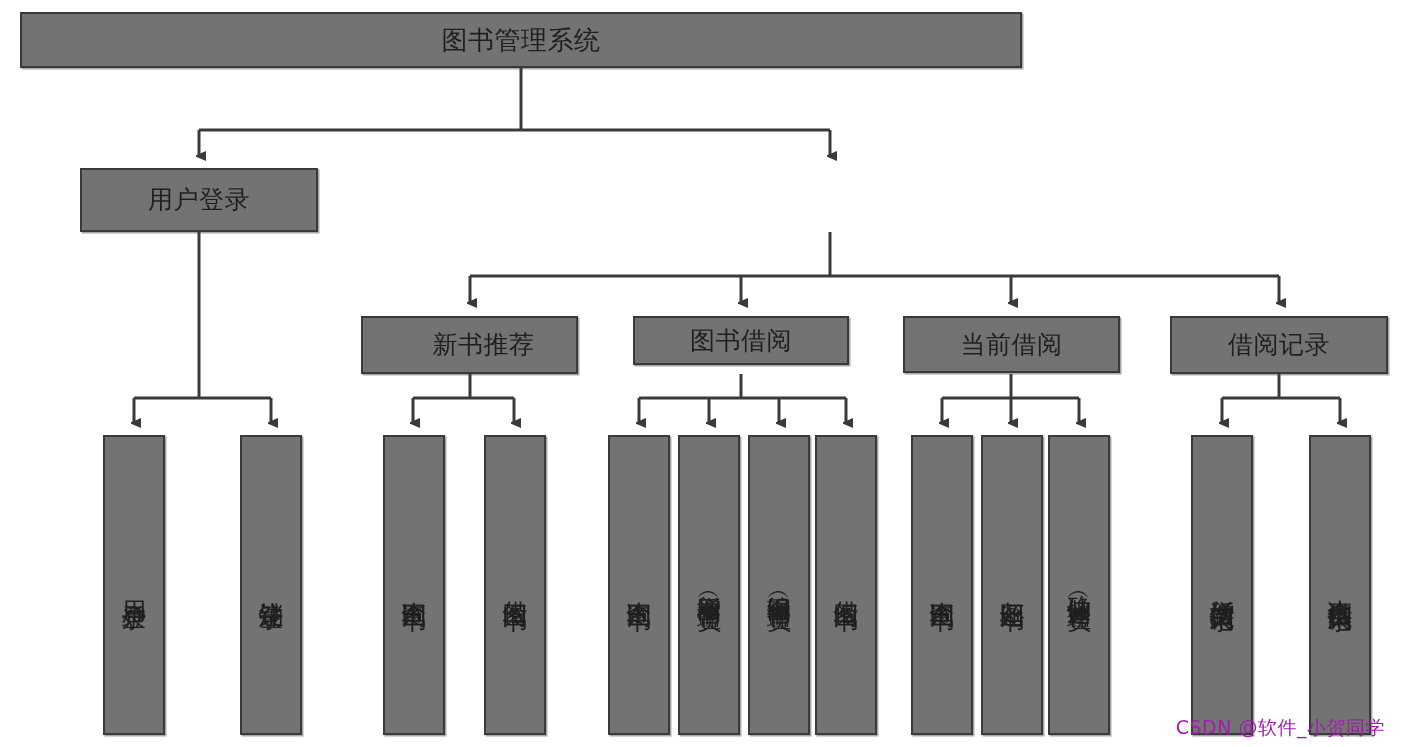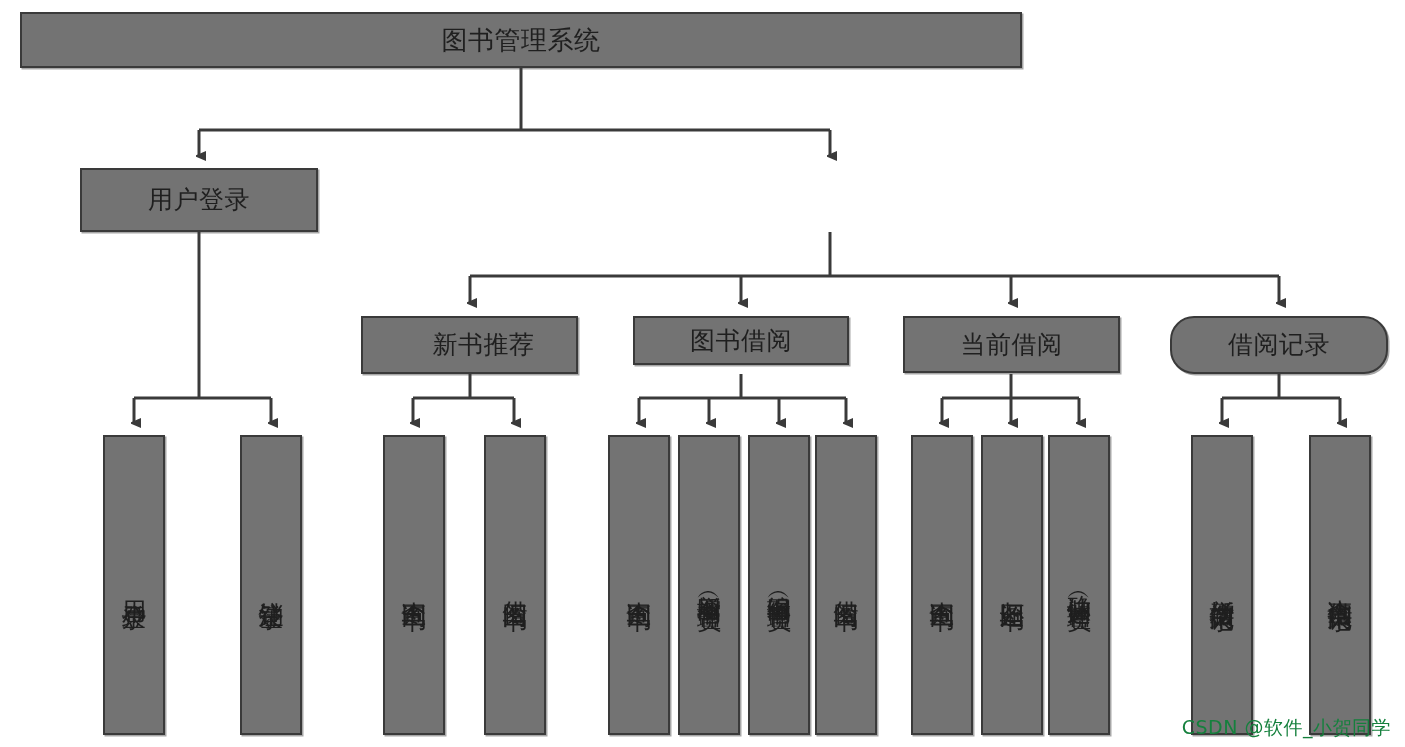--- a/index.html
+++ b/index.html
@@ -52,24 +52,24 @@
     writing-mode: vertical-rl;
     text-orientation: upright;
     font-size: 25px;
     letter-spacing: 2px;
     line-height: 1.0;
   }
   .node.root .label { font-size: 26px; }
   .node.vertical.tall .label { font-size: 24px; }
   .watermark {
     position: absolute;
-    right: 14px;
+    right: 20px;
     bottom: 6px;
     font-size: 19px;
-    color: #15803d;
+    color: #a21caf;
     white-space: nowrap;
     letter-spacing: 0.5px;
   }
 </style>
 </head>
 <body>
 
 <div id="canvas">
 
   <svg id="connectors" viewBox="0 0 1405 747">
@@ -132,21 +132,21 @@
 
   <div class="node horizontal" style="left:361px; top:316px; width:217px; height:58px;padding-left:28px;">
     <span class="label">新书推荐</span>
   </div>
   <div class="node horizontal" style="left:633px; top:316px; width:216px; height:49px;">
     <span class="label">图书借阅</span>
   </div>
   <div class="node horizontal" style="left:903px; top:316px; width:217px; height:57px;">
     <span class="label">当前借阅</span>
   </div>
-  <div class="node horizontal" style="left:1170px; top:316px; width:218px; height:58px;border-radius:24px;">
+  <div class="node horizontal" style="left:1170px; top:316px; width:218px; height:58px;">
     <span class="label">借阅记录</span>
   </div>
 
   <div class="node vertical" style="left:103px; top:435px; width:62px; height:300px;">
     <span class="label">用户登录</span>
   </div>
   <div class="node vertical" style="left:240px; top:435px; width:62px; height:300px;">
     <span class="label">注销登录</span>
   </div>
 

